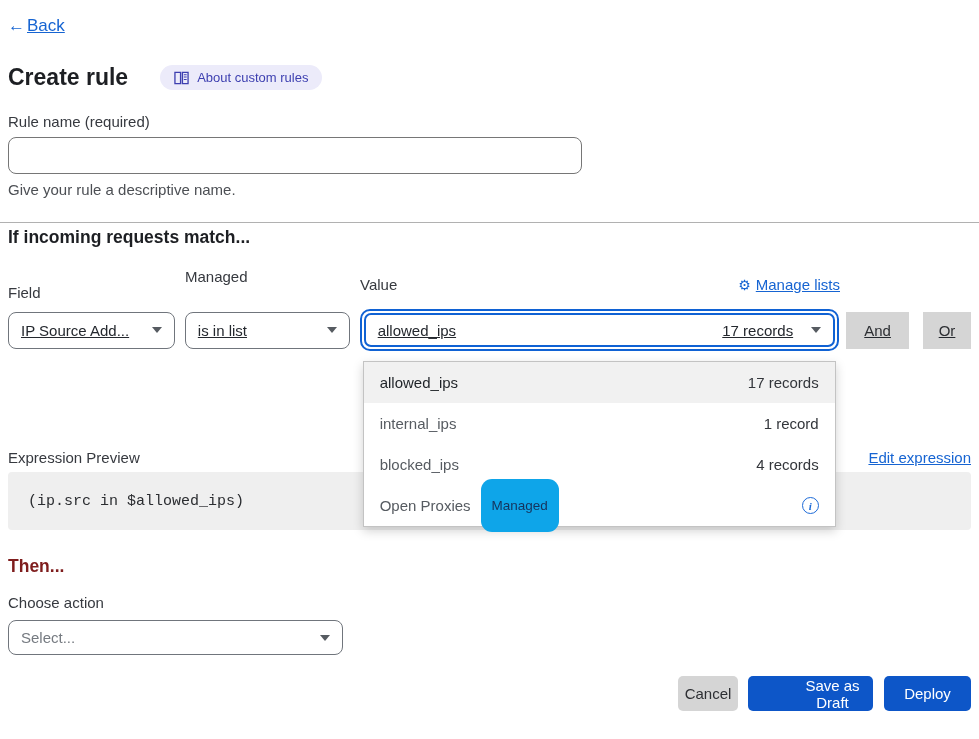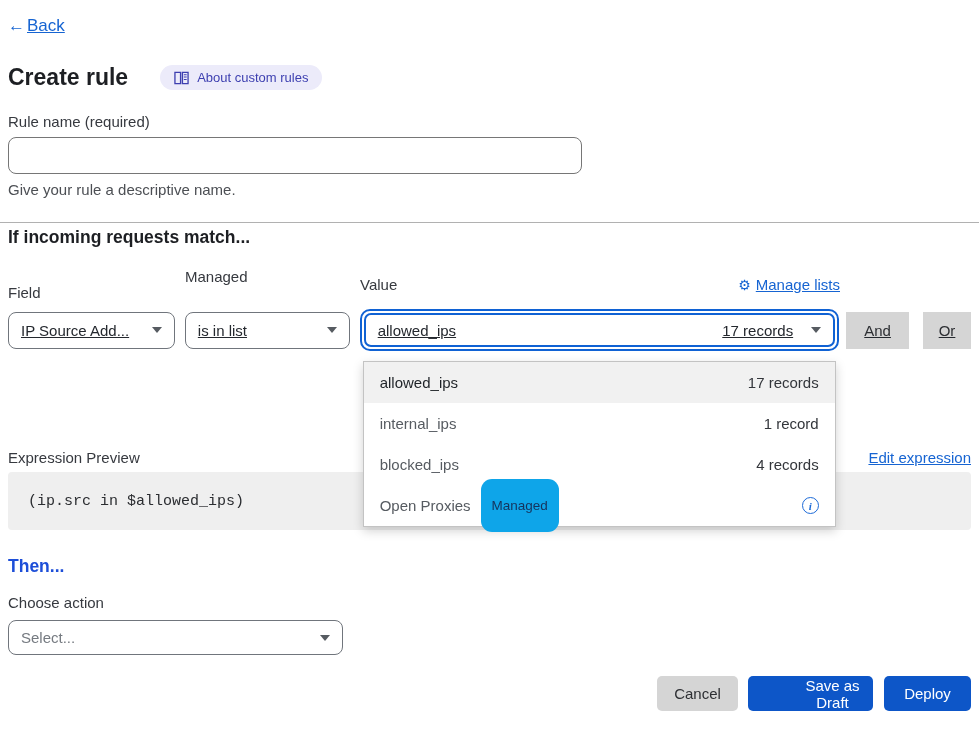--- a/index.html
+++ b/index.html
@@ -80,29 +80,29 @@
 
   
   .expr-row { margin-top: 98px; display: flex; justify-content: space-between; align-items: center; }
   .expr-label { font-size: 15px; color: #36393f; }
   .edit-expression { font-size: 15px; color: #1664d2; text-decoration: underline; cursor: pointer; }
   .expr-block { margin-top: 6px; width: 963px; height: 58px; background: #efefef; border-radius: 4px;
     display: flex; align-items: center; padding: 0 20px; }
   .expr-code { font-family: "Liberation Mono", monospace; font-size: 15px; color: #2b2d31; }
 
   
-  .then-heading { margin-top: 26px; font-size: 17.5px; font-weight: 700; color: #1d4ed8; }
+  .then-heading { margin-top: 26px; font-size: 17.5px; font-weight: 700; color: #7f1d1d; }
   .action-label { margin-top: 17px; font-size: 15px; color: #36393f; }
   .action-select { margin-top: 9px; width: 335px; height: 35px; color: #757a80; }
 
   
   .footer-row { margin-top: 21px; display: flex; justify-content: flex-end; align-items: center; }
   .btn { height: 35px; border: none; border-radius: 5px; font-size: 15px; cursor: pointer;
     font-family: "Liberation Sans", sans-serif; }
-  .cancel-btn { width: 81px; background: #d5d5d5; color: #2d2f33; }
+  .cancel-btn { width: 60px; background: #d5d5d5; color: #2d2f33; }
   .primary-btn { background: #0d56c8; color: #ffffff; }
   .save-draft-btn { width: 125px; margin-left: 10px; padding-left: 44px; }
   .deploy-btn { width: 87px; margin-left: 11px; }
 </style>
 </head>
 <body>
 
 <div class="container">
 
   <div class="back-row">

